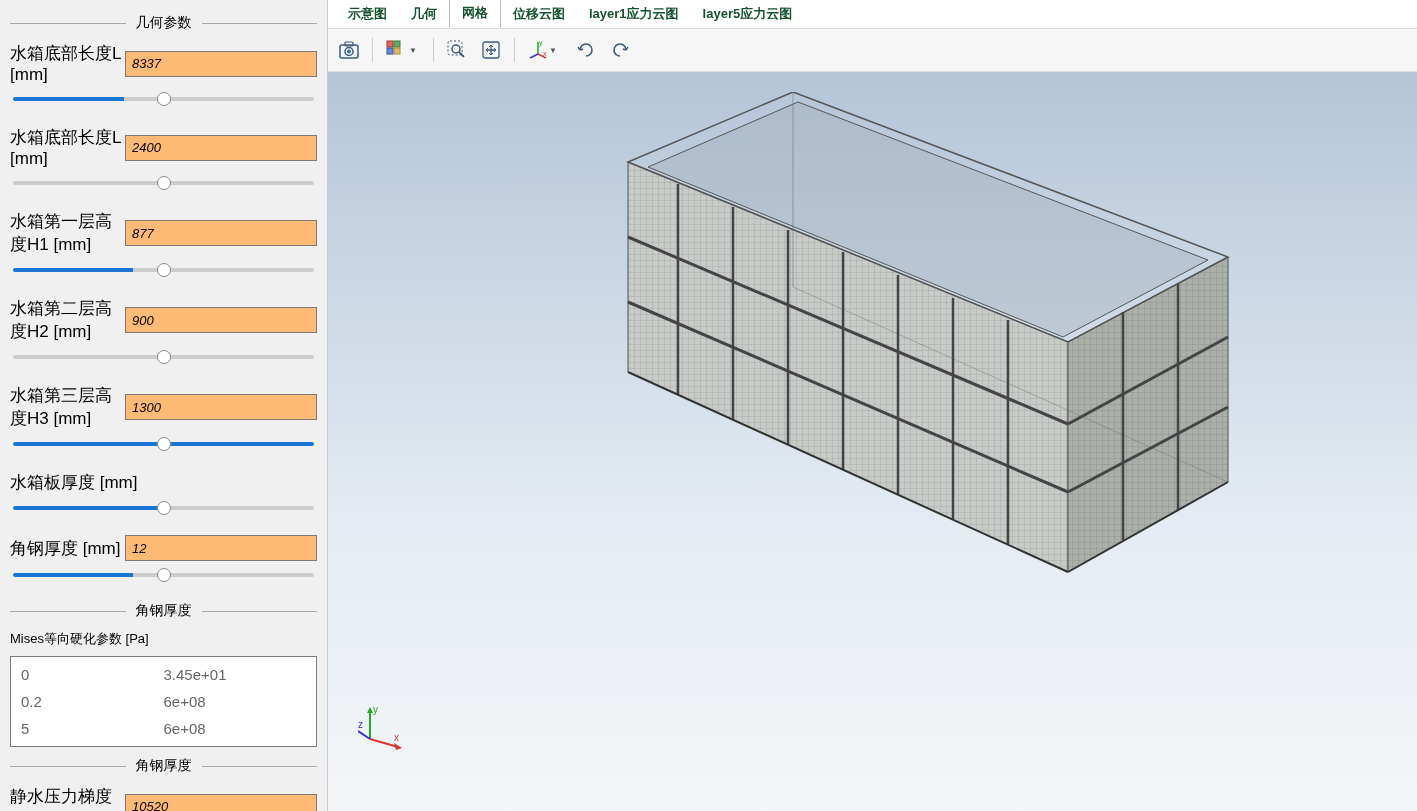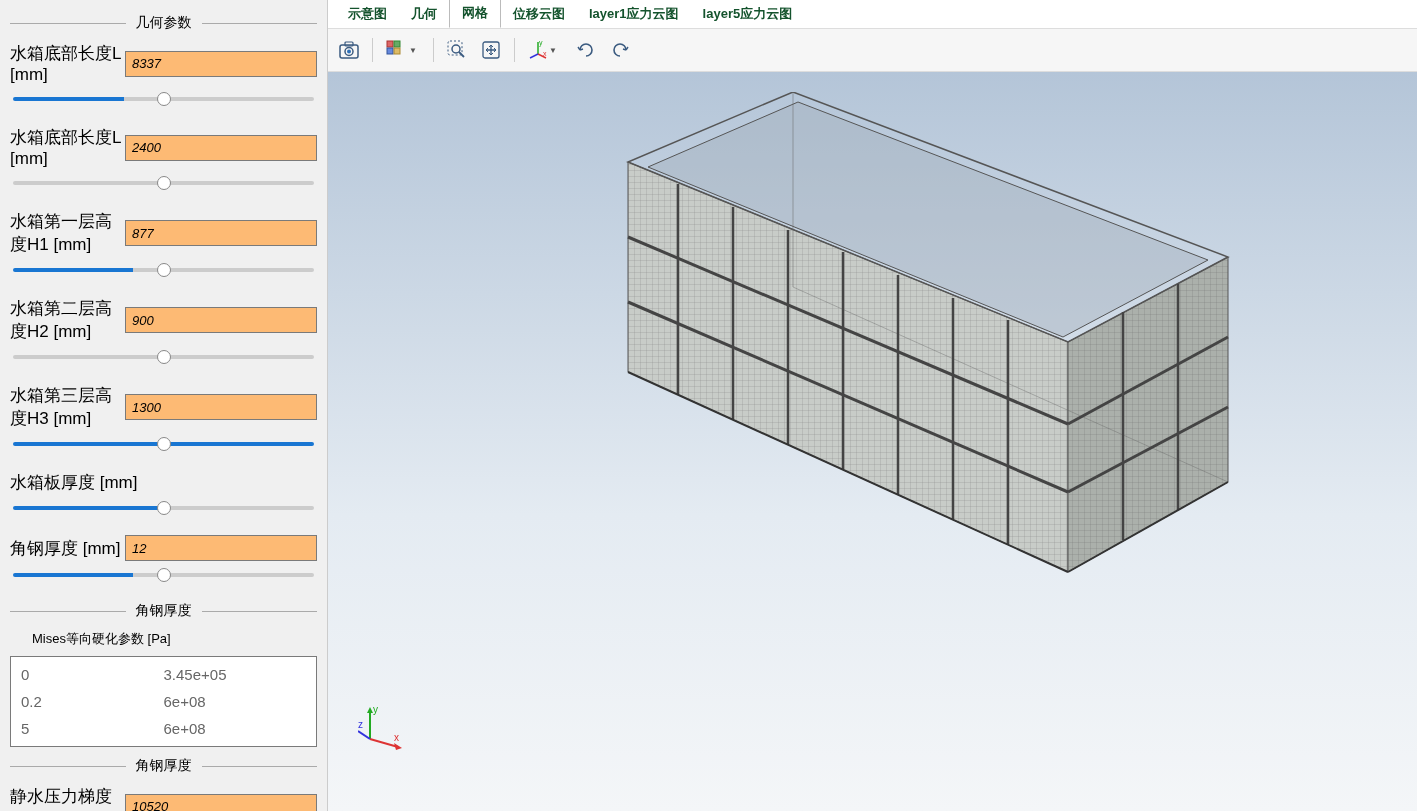--- a/index.html
+++ b/index.html
@@ -225,25 +225,25 @@
     <input class="param-input" value="12" style="">
   </div>
   <div class="slider-row"><input type="range" style="--p: 40%;" value="50"></div>
 
   <div class="section-header">
     <div class="rule"></div>
     <div class="title">角钢厚度</div>
     <div class="rule"></div>
   </div>
 
-  <div style="margin-bottom:8px;margin-left:22px;">Mises等向硬化参数  [Pa]</div>
+  <div style="margin-bottom:8px;">Mises等向硬化参数  [Pa]</div>
   <div class="data-table">
     <div class="trow">
       <div class="tcol1">0</div>
-      <div class="tcol2">3.45e+05</div>
+      <div class="tcol2">3.45e+01</div>
     </div>
     <div class="trow">
       <div class="tcol1">0.2</div>
       <div class="tcol2">6e+08</div>
     </div>
     <div class="trow">
       <div class="tcol1">5</div>
       <div class="tcol2">6e+08</div>
     </div>
   </div>

